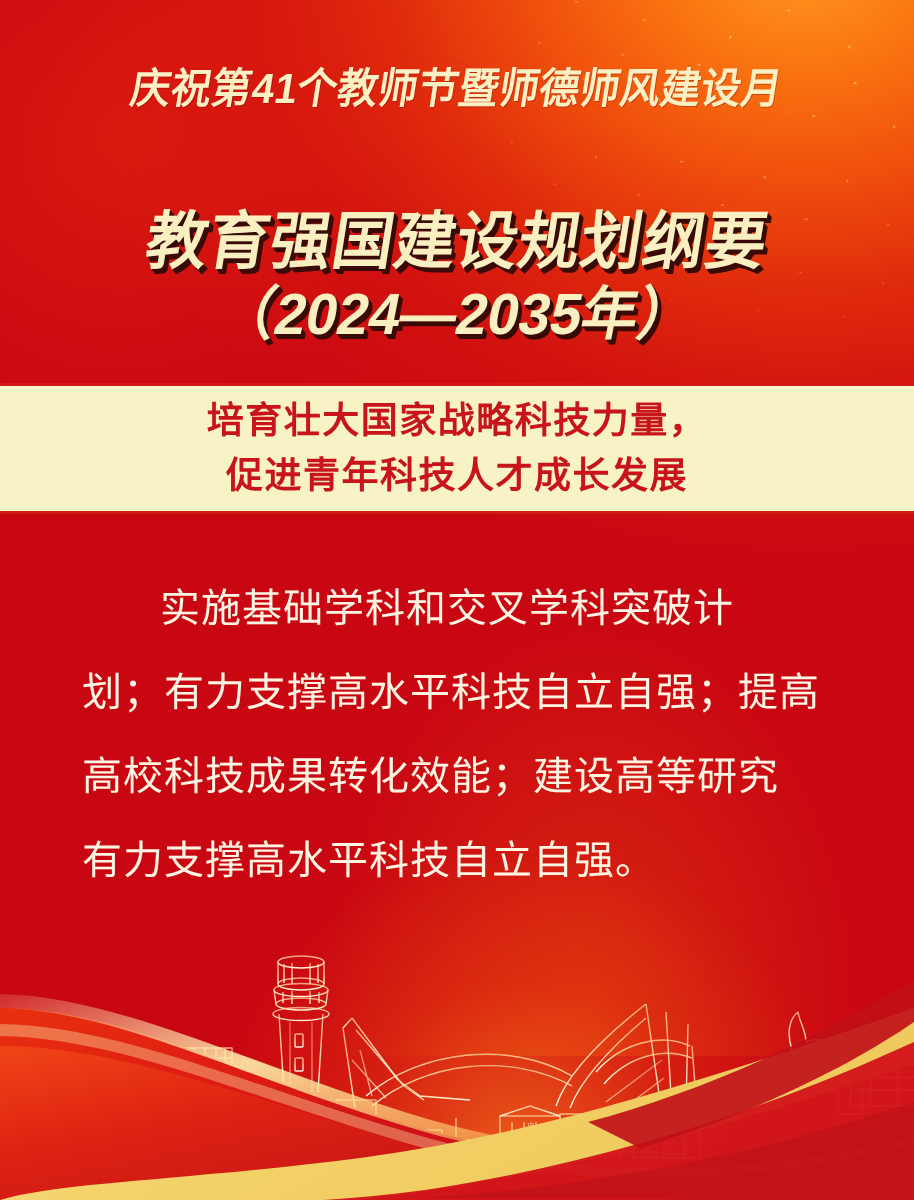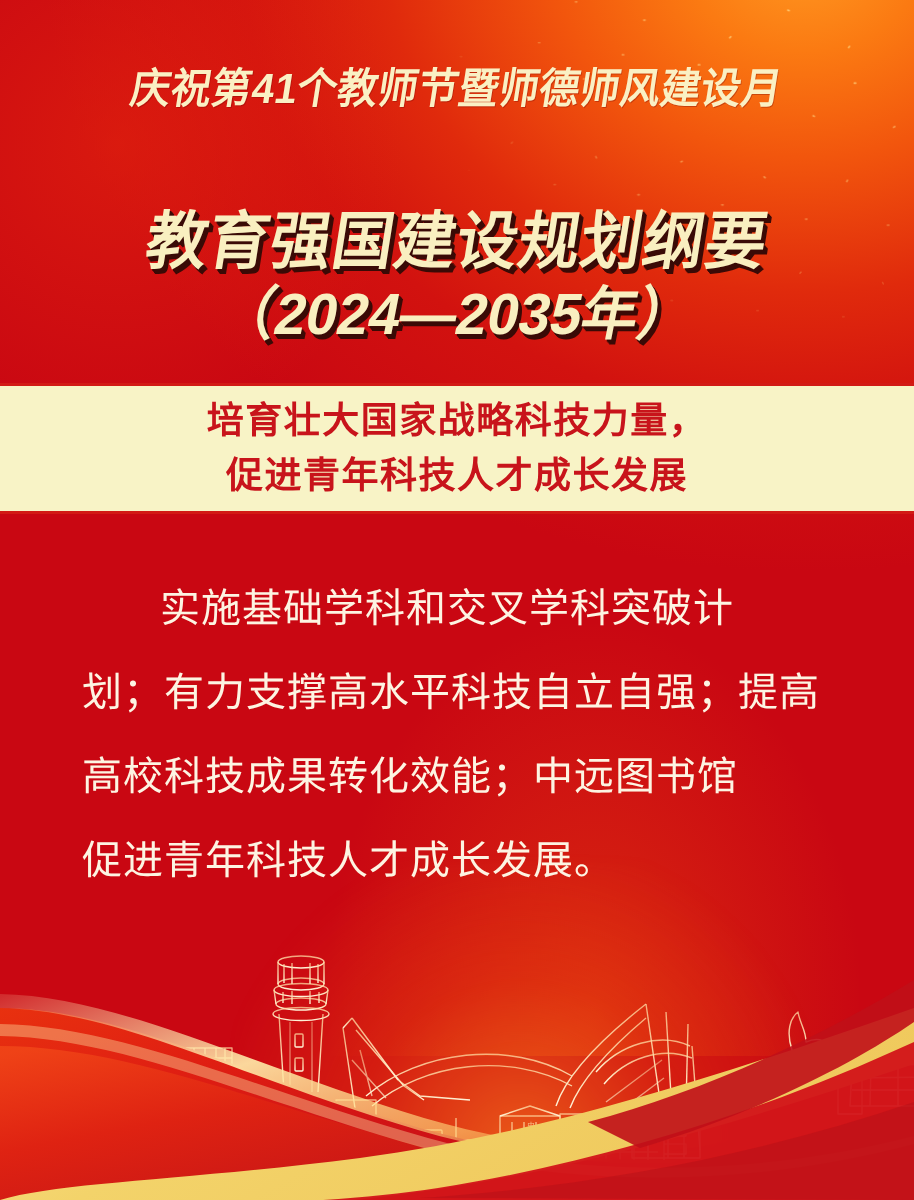--- a/index.html
+++ b/index.html
@@ -426,17 +426,17 @@
   </div>
 
   <div class="banner">
     <div class="banner-line">培育壮大国家战略科技力量，</div>
     <div class="banner-line">促进青年科技人才成长发展</div>
   </div>
 
   <div class="body-block">
     <div class="body-line indent">实施基础学科和交叉学科突破计</div>
     <div class="body-line">划；有力支撑高水平科技自立自强；提高</div>
-    <div class="body-line">高校科技成果转化效能；中远图书馆</div>
-    <div class="body-line">促进青年科技人才成长发展。</div>
+    <div class="body-line">高校科技成果转化效能；建设高等研究</div>
+    <div class="body-line">有力支撑高水平科技自立自强。</div>
   </div>
 
 </div>
 
 </body></html>

